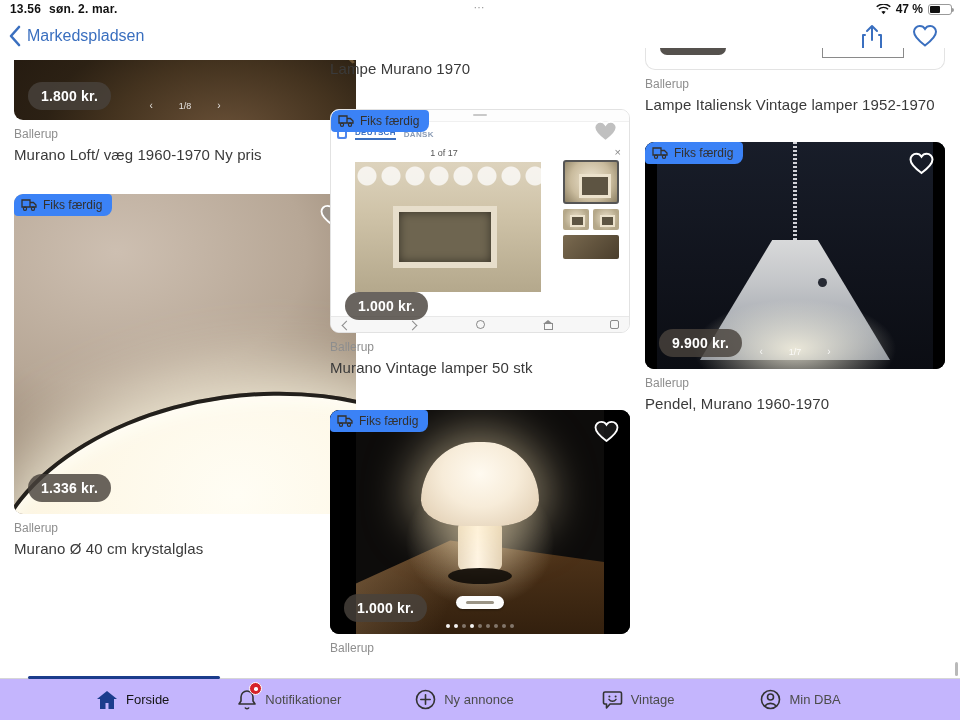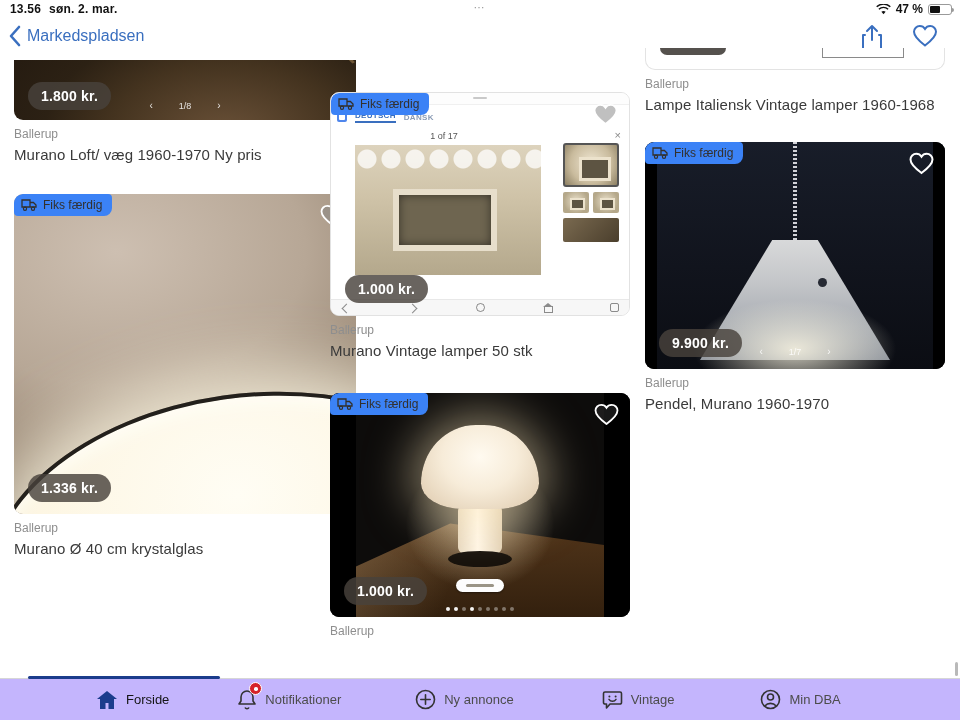--- a/index.html
+++ b/index.html
@@ -234,20 +234,21 @@
             <path d="M13.5 22 C5.5 16.2 2.5 12.6 2.5 8.6 C2.5 5.4 5.1 2.8 8.3 2.8 C10.4 2.8 12.4 3.9 13.5 5.7 C14.6 3.9 16.6 2.8 18.7 2.8 C21.9 2.8 24.5 5.4 24.5 8.6 C24.5 12.6 21.5 16.2 13.5 22 Z" fill="rgba(130,130,130,0.45)" stroke="#fff" stroke-width="1.8"></path>
           </svg>
       </div>
       <div class="price-pill">1.336 kr.</div>
     </div>
     <div class="loc">Ballerup</div>
     <div class="title">Murano Ø 40 cm krystalglas</div>
   </div>
 
   <div class="col c2">
+    <div class="c2-overflow-title title" style="margin-top:0;">Lampe Murano 1970</div>
 
     <div class="card-img c2-gallery">
       <div class="ig">
         <div class="ig-topbar">
             <span class="nub"></span>
           </div>
         <div class="ig-trbar">
           <span class="ig-gicon"></span>
           <span class="ig-lang-a">DEUTSCH</span>
           <span class="ig-lang-b">DANSK</span>
@@ -328,21 +329,21 @@
     </div>
     <div class="loc">Ballerup</div>
   </div>
 
   <div class="col c3">
     <div class="c3-cut">
       <div class="pill-part"></div>
       <div class="btn-part"></div>
     </div>
     <div class="loc">Ballerup</div>
-    <div class="title">Lampe Italiensk Vintage lamper 1960-1968</div>
+    <div class="title">Lampe Italiensk Vintage lamper 1952-1970</div>
 
     <div class="card-img c3-pendant">
       <div class="pend-side" style="left:0;"></div>
       <div class="pend-side" style="right:0;"></div>
       <div class="pend-cord"></div>
       <div class="pend-cone"></div>
       <div class="pend-glow"></div>
       <div class="fiks">
         <svg width="16" height="12" viewBox="0 0 16 12">
             <path d="M1 1 h8 v7 H1 Z M9 3.5 h3.4 L15 6 v2 H9 Z" fill="none" stroke="#33302c" stroke-width="1.3"></path>

